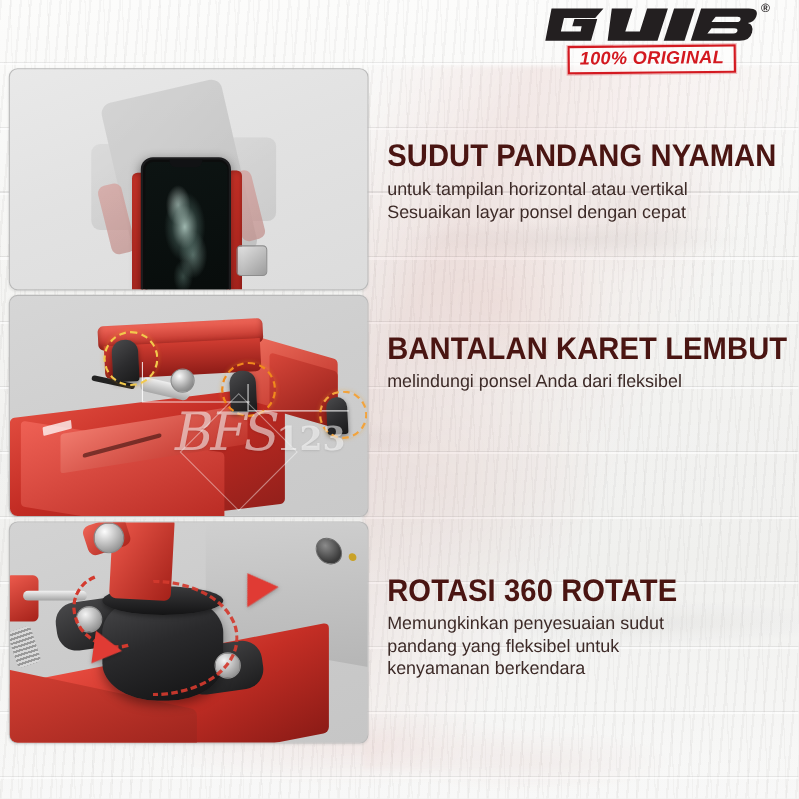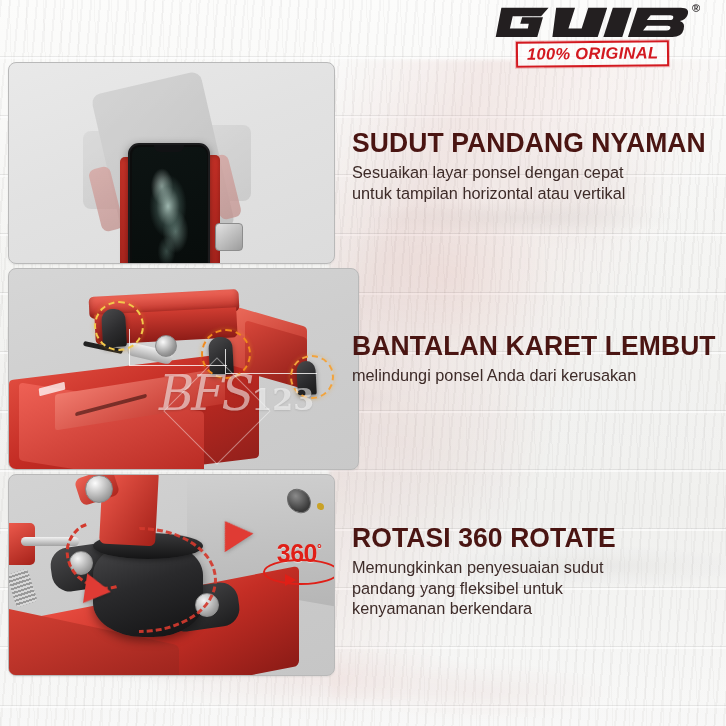--- a/index.html
+++ b/index.html
@@ -85,21 +85,21 @@
   }
 
   
   .panel{
     position:absolute;left:8px;width:325px;
     border:1px solid #b9b9b9;border-radius:8px;overflow:hidden;
     background:#d9d9d9;
     box-shadow:0 1px 2px rgba(0,0,0,.07);
   }
   #panel-1{top:62px;height:200px;background:linear-gradient(160deg,#e9e9e9 0%,#e2e2e2 45%,#dcdcdc 100%);}
-  #panel-2{top:268px;height:200px;background:linear-gradient(160deg,#d6d6d6 0%,#cecece 50%,#c9c9c9 100%);padding-left:24px;}
+  #panel-2{top:268px;height:200px;background:linear-gradient(160deg,#d6d6d6 0%,#cecece 50%,#c9c9c9 100%);}
   #panel-3{top:474px;height:200px;background:linear-gradient(160deg,#d3d3d3 0%,#cbcbcb 50%,#c6c6c6 100%);}
 
   
   .ghost-mount{
     position:absolute;left:80px;top:12px;width:150px;height:172px;
     opacity:.45;
   }
   .gm-body{
     position:absolute;left:18px;top:6px;width:112px;height:160px;
     background:linear-gradient(145deg,#bdbdbd,#9e9e9e);
@@ -366,21 +366,21 @@
   }
   .badge360 .tip{
     position:absolute;left:26px;top:33px;width:0;height:0;
     border-top:6px solid transparent;border-bottom:6px solid transparent;
     border-left:11px solid #e01f17;
   }
 
   
   .feature{position:absolute;left:352px;width:372px;}
   #feature-1{top:128px;}
-  #feature-2{top:303px;margin-top:28px;}
+  #feature-2{top:303px;}
   #feature-3{top:523px;}
   .f-title{
     margin:0 0 5px 0;
     font-size:28.5px;font-weight:700;line-height:1.02;
     color:#4a1512;letter-spacing:.1px;
     font-family:"Liberation Sans", sans-serif;
     transform:scaleX(.93);transform-origin:left center;
     white-space:nowrap;
   }
   .f-desc{
@@ -487,39 +487,34 @@
   <div class="p3-bolt"></div>
   <div class="p3-bolt-head"></div>
   <div class="p3-screw s1"></div>
   <div class="p3-screw s2"></div>
 
   <div class="rot-dash"></div>
   <div class="rot-dash2"></div>
   <div class="arrow up"></div>
   <div class="arrow down-left"></div>
 
-  <div class="badge360">
-    <div class="txt"><span>360</span><span class="deg">°</span></div>
-    <div class="ellipse"></div>
-    <div class="tip"></div>
-  </div>
 </div>
 
 <div class="feature" id="feature-1">
   <h2 class="f-title">SUDUT PANDANG NYAMAN</h2>
   <p class="f-desc">
+    <span>untuk tampilan horizontal atau vertikal</span>
     <span>Sesuaikan layar ponsel dengan cepat</span>
-    <span>untuk tampilan horizontal atau vertikal</span>
   </p>
 </div>
 
 <div class="feature" id="feature-2">
   <h2 class="f-title">BANTALAN KARET LEMBUT</h2>
   <p class="f-desc">
-    <span>melindungi ponsel Anda dari kerusakan</span>
+    <span>melindungi ponsel Anda dari fleksibel</span>
   </p>
 </div>
 
 <div class="feature" id="feature-3">
   <h2 class="f-title">ROTASI 360 ROTATE</h2>
   <p class="f-desc">
     <span>Memungkinkan penyesuaian sudut</span>
     <span>pandang yang fleksibel untuk</span>
     <span>kenyamanan berkendara</span>
   </p>

